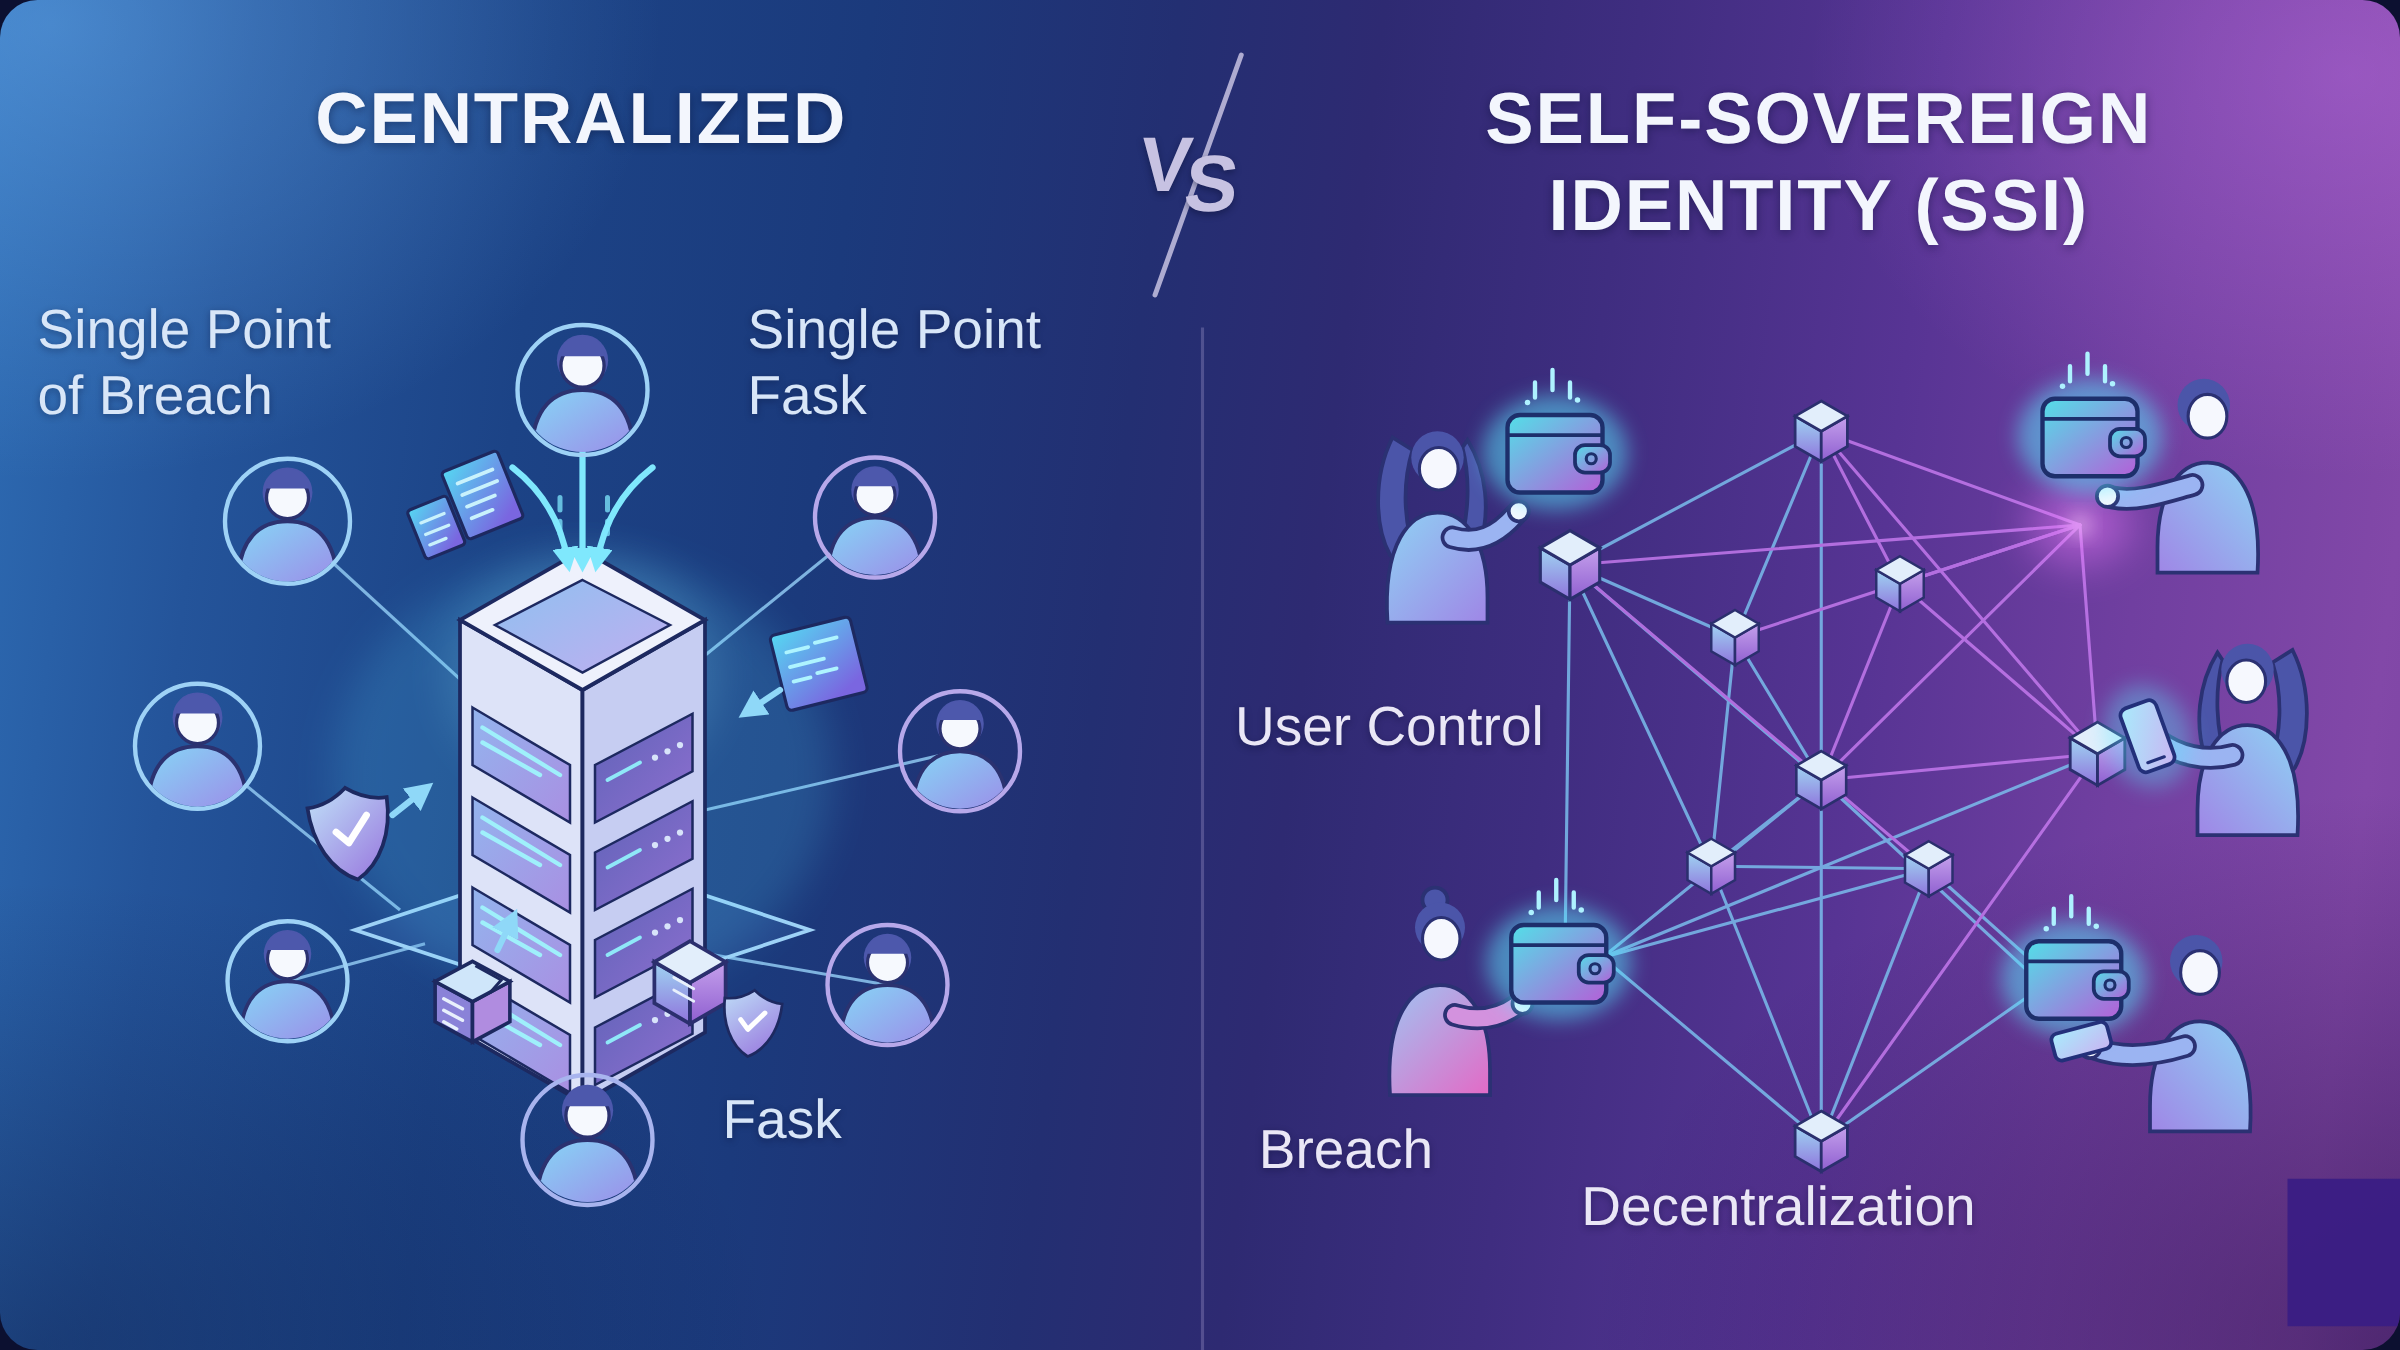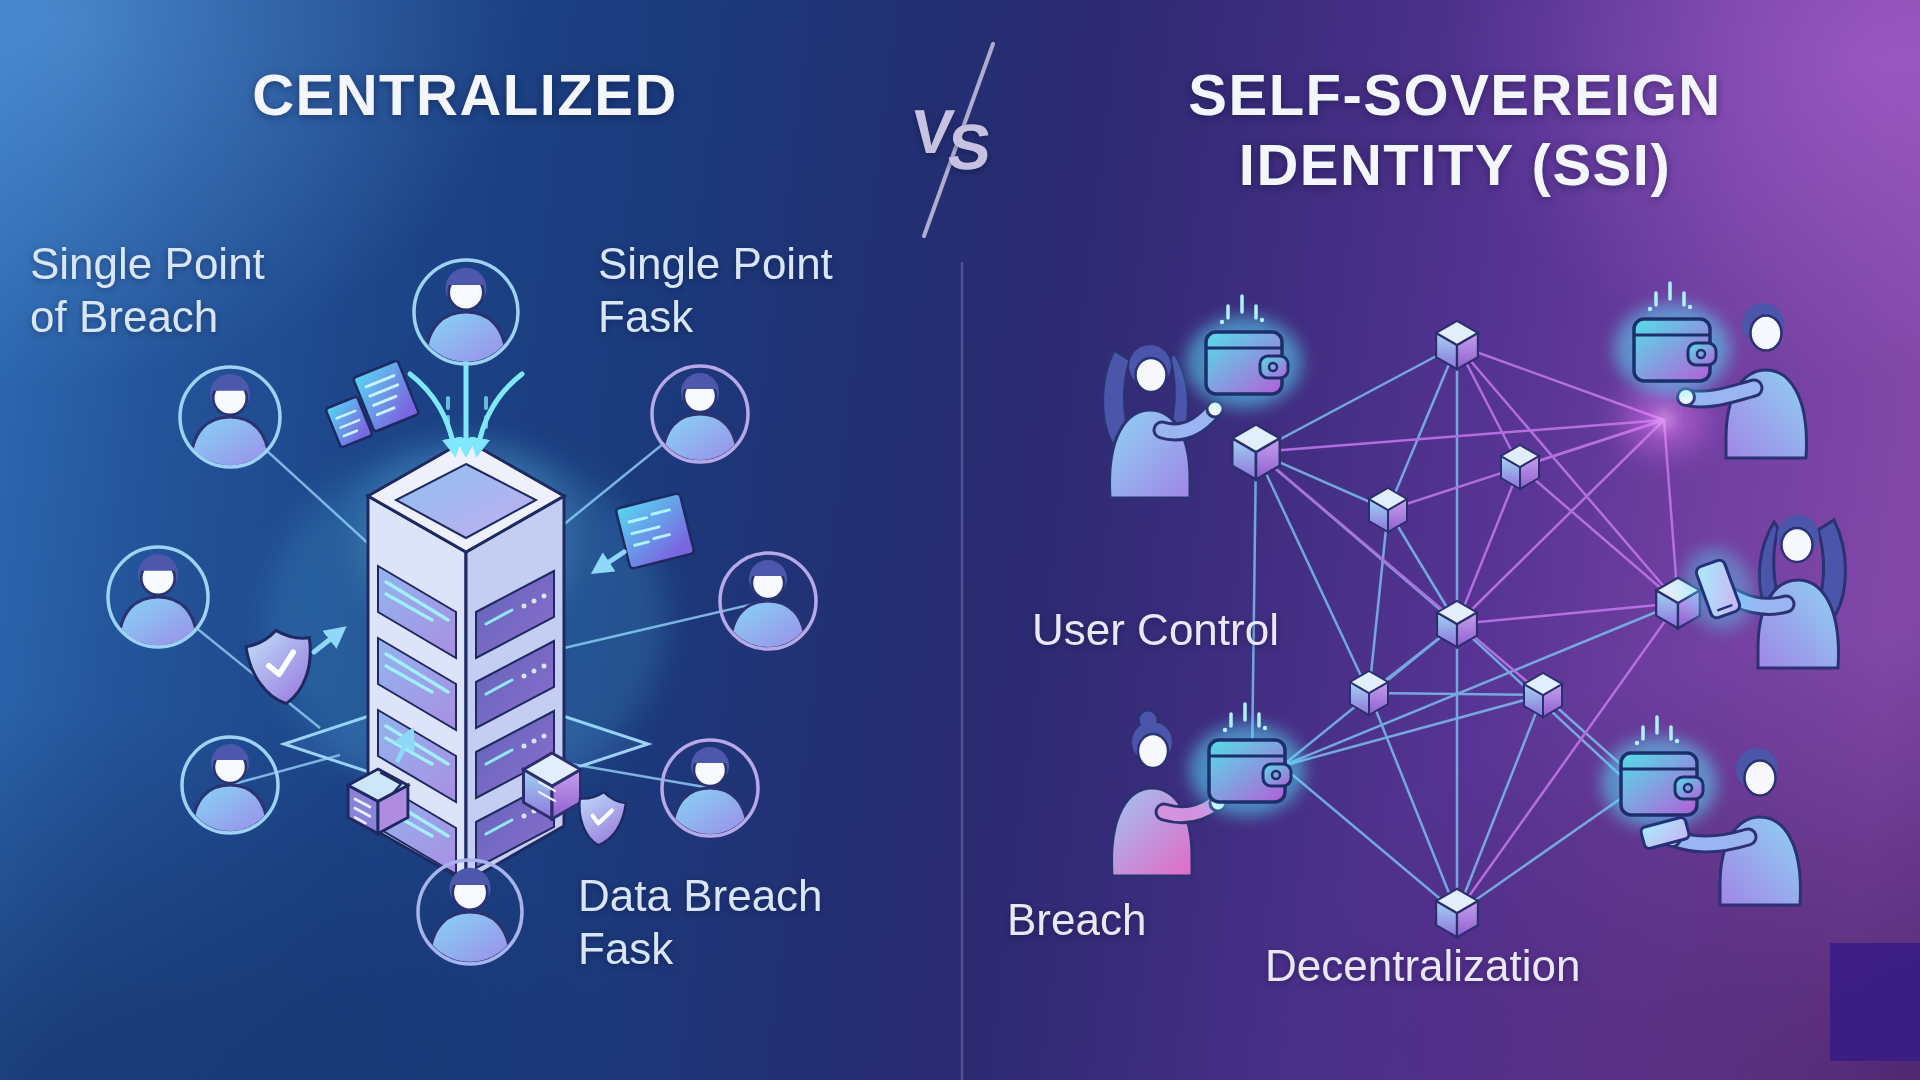--- a/index.html
+++ b/index.html
@@ -5,20 +5,21 @@
   html,body{margin:0;padding:0;background:#0c1030;}
   .canvas{
     position:relative;width:1920px;height:1080px;overflow:hidden;
     font-family:"Liberation Sans", sans-serif;
     background:
       radial-gradient(700px 520px at 40px 20px, rgba(120,190,255,.38), rgba(120,190,255,0) 70%),
       radial-gradient(620px 460px at 1880px 60px, rgba(220,130,255,.30), rgba(220,130,255,0) 70%),
       radial-gradient(820px 520px at 30px 1080px, rgba(8,18,58,.40), rgba(8,18,58,0) 72%),
       radial-gradient(900px 620px at 1920px 1080px, rgba(28,8,58,.48), rgba(28,8,58,0) 72%),
       linear-gradient(97deg,#2e6cb4 0%,#24549a 10%,#1c4386 22%,#1b3a7c 34%,#232f72 46%,#2e2a72 54%,#3f2d80 64%,#573494 76%,#703fa0 86%,#8248a8 96%,#7d44a3 100%);
+    border-radius: 30px;
   }
   .abs{position:absolute;}
   .title{color:#f3f6fd;font-weight:700;font-size:58px;line-height:1.2;letter-spacing:1.5px;
          text-align:center;text-shadow:0 2px 8px rgba(5,10,40,.4);}
   .small-label{color:#d8e6f8;font-size:44px;line-height:1.2;text-align:left;
                text-shadow:0 2px 6px rgba(5,10,40,.35);}
   .right-label{color:#eae7f6;}
   .vs-wrap{color:#c7c2e2;font-weight:700;text-shadow:0 2px 6px rgba(5,10,40,.4);}
   .vs-v{font-size:62px;display:inline-block;transform:skewX(-6deg);}
   .vs-s{font-size:64px;display:inline-block;transform:translate(-5px,16px) skewX(-6deg);}
@@ -408,25 +409,24 @@
     <div>Single Point</div>
     <div>of Breach</div>
   </div>
 
   <div class="abs small-label" style="left:598px;top:238px;width:310px;">
     <div>Single Point</div>
     <div>Fask</div>
   </div>
 
   <div class="abs small-label" style="left:578px;top:870px;width:310px;">
-    <div>Data Breach</div>
     <div>Fask</div>
   </div>
 
-  <div class="abs small-label right-label" style="left:1032px;top:556px;width:320px;margin-top:48px;">
+  <div class="abs small-label right-label" style="left:988px;top:556px;width:320px;">
     <div>User Control</div>
   </div>
 
   <div class="abs small-label right-label" style="left:1007px;top:894px;width:320px;">
     <div>Breach</div>
   </div>
 
   <div class="abs small-label right-label" style="left:1265px;top:940px;width:400px;">
     <div>Decentralization</div>
   </div>

